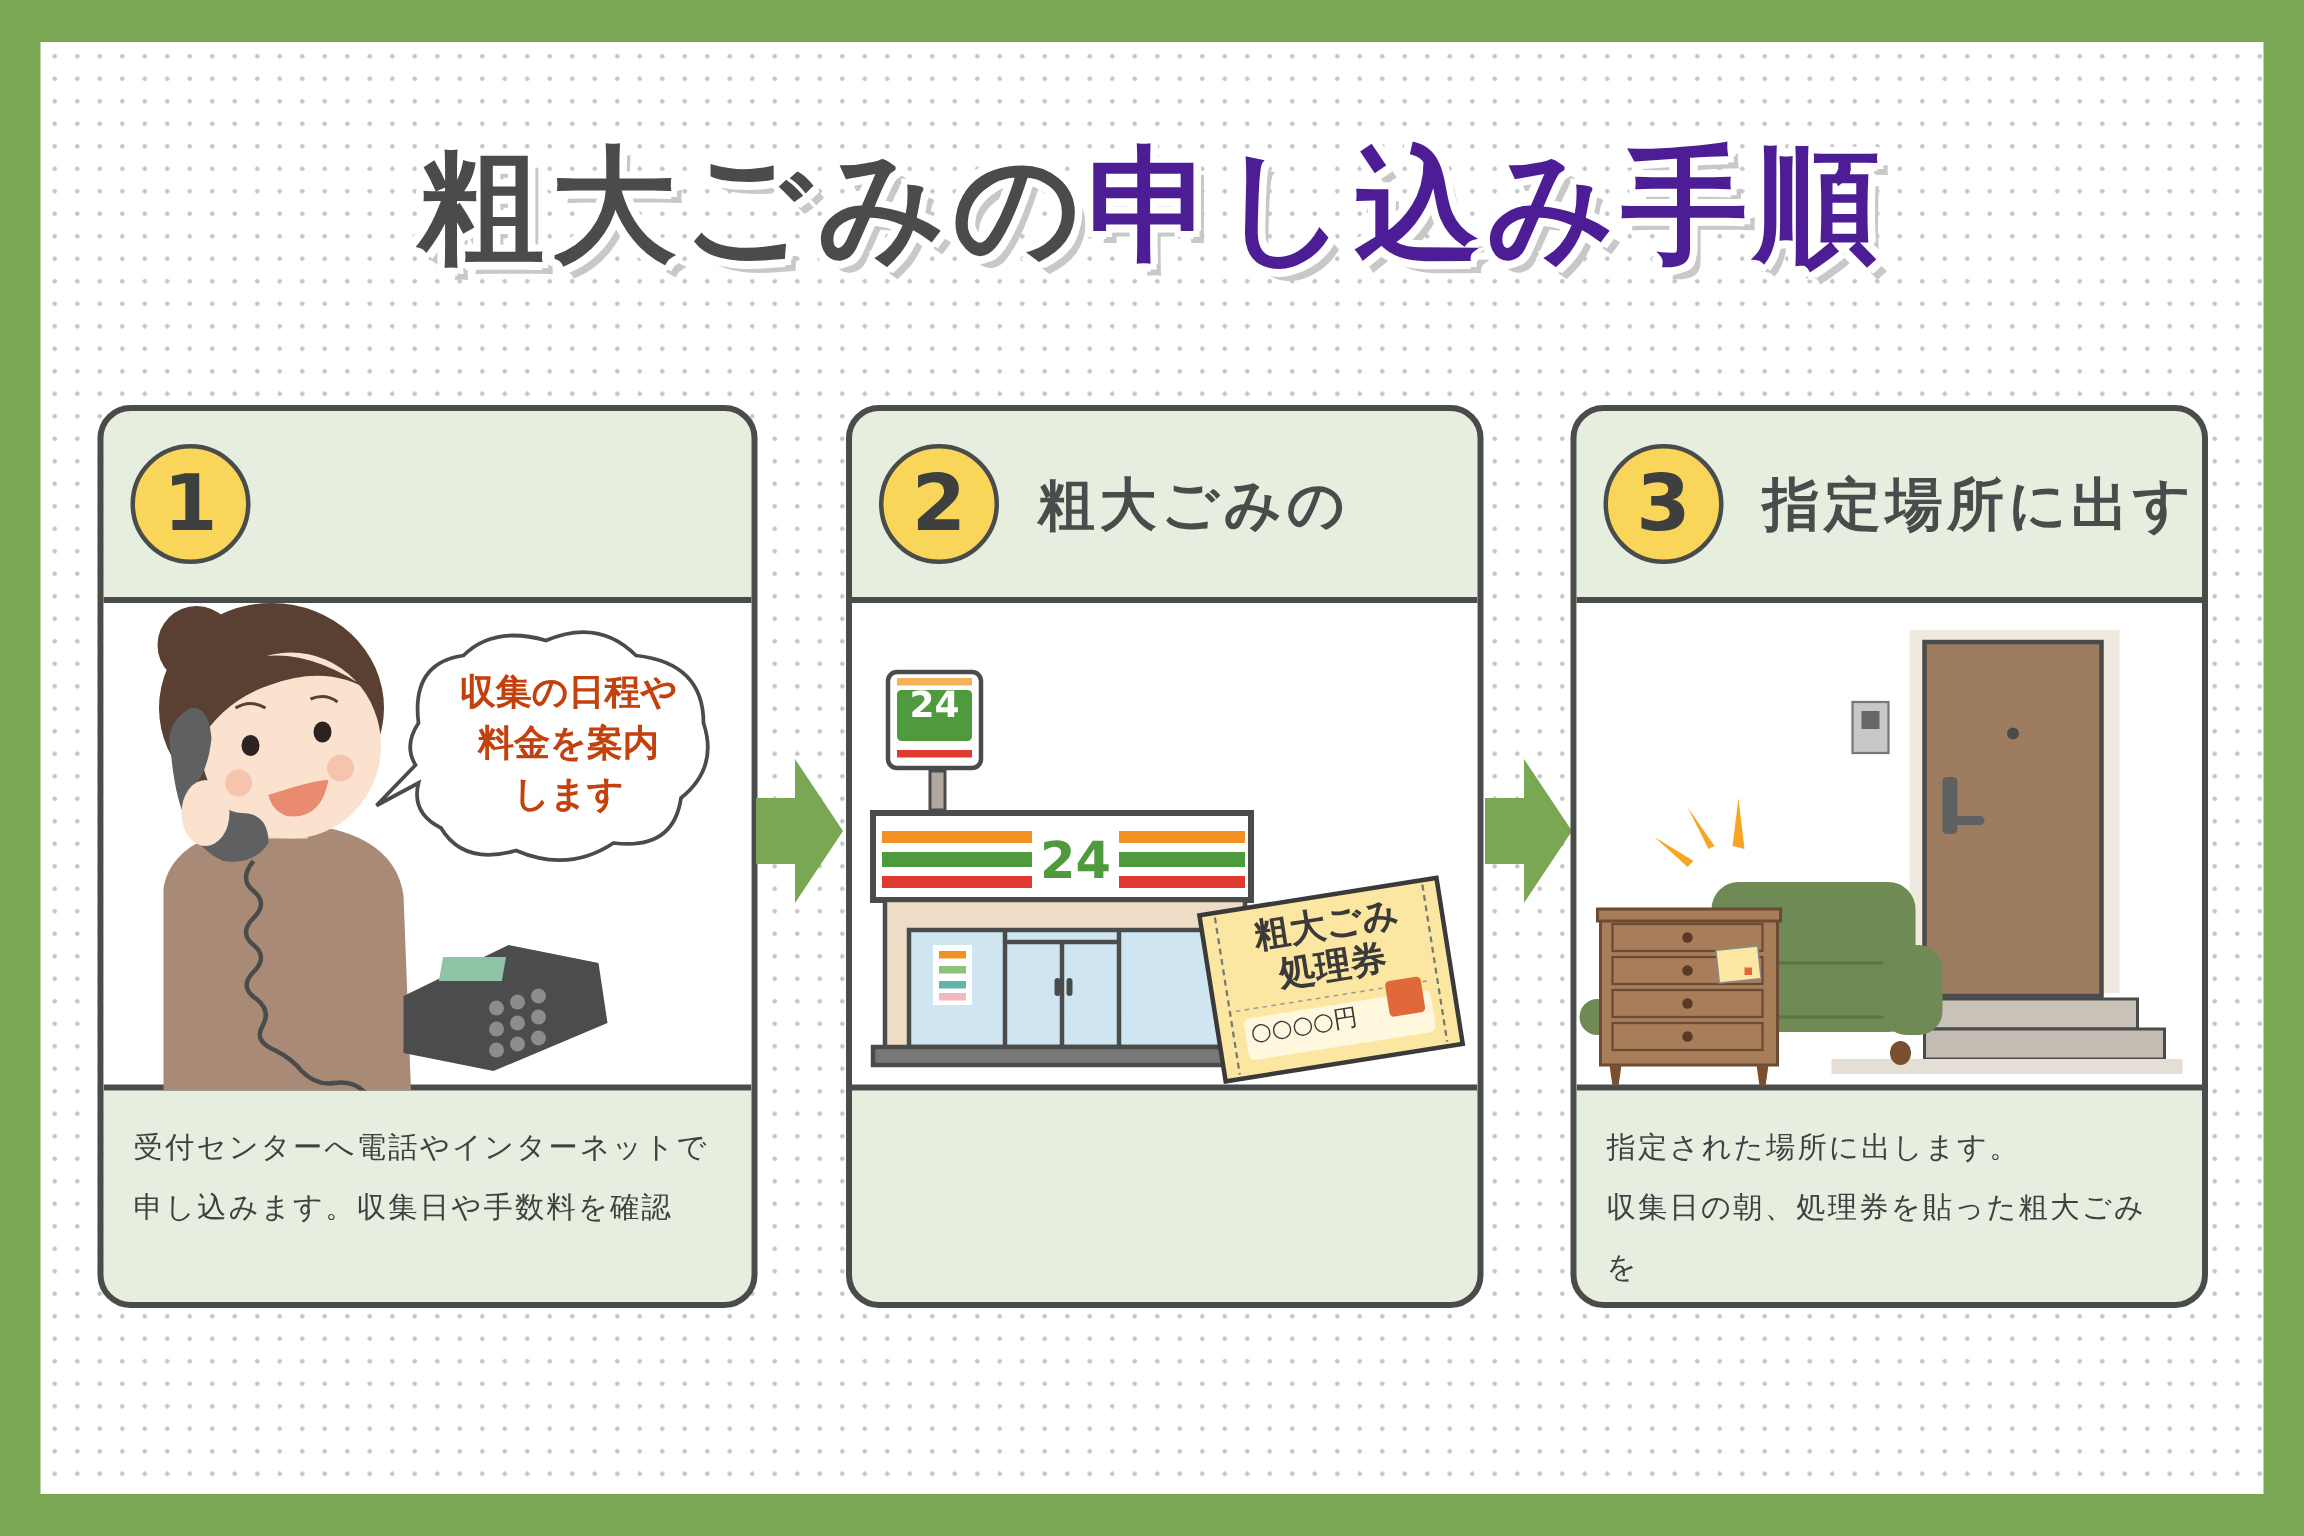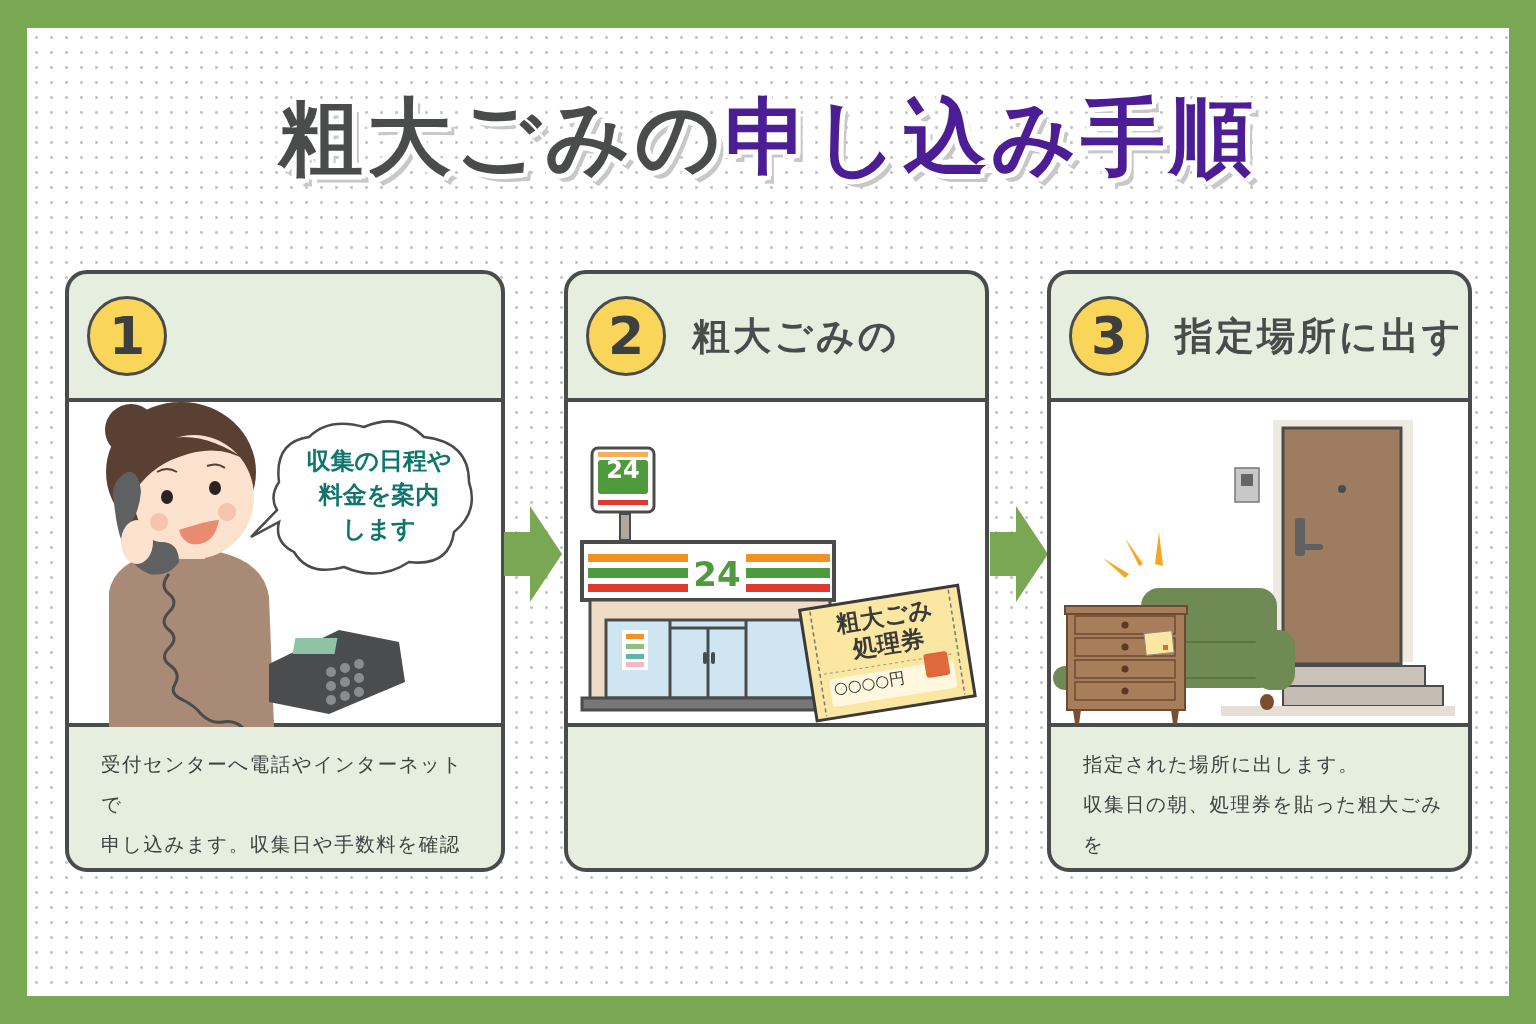--- a/index.html
+++ b/index.html
@@ -48,29 +48,29 @@
   }
   .head-text {
     margin-left: 26px; font-size: 38px; font-weight: bold; color: #4a4c4b;
     line-height: 48px; letter-spacing: 3px;
   }
   .card-illus {
     height: 325px; background: #fff; border-bottom: 4px solid #4a4c4b; position: relative;
   }
   .card-body {
     padding: 18px 20px 0 20px; font-size: 19.5px; color: #3f4140;
-    line-height: 40px; letter-spacing: 1.5px; margin-left: 12px;
+    line-height: 40px; letter-spacing: 1.5px;
   }
   .card-body .note { font-size: 16px; line-height: 30px; letter-spacing: 1px; }
   .arrow { position: absolute; width: 58px; height: 96px; top: 506px; }
   .arrow-1 { left: 504px; }
   .arrow-2 { left: 990px; }
   .bubble-text {
     position: absolute; left: 0; top: 0; width: 100%; text-align: center;
-    font-size: 24px; color: #0f766e; line-height: 34px; font-weight: bold;
+    font-size: 24px; color: #c2410c; line-height: 34px; font-weight: bold;
   }
   .ticket-text {
     position: absolute; font-weight: bold; color: #3a3a3a; text-align: center;
   }
 </style>
 </head>
 <body>
 
 <div class="canvas"></div>
 

